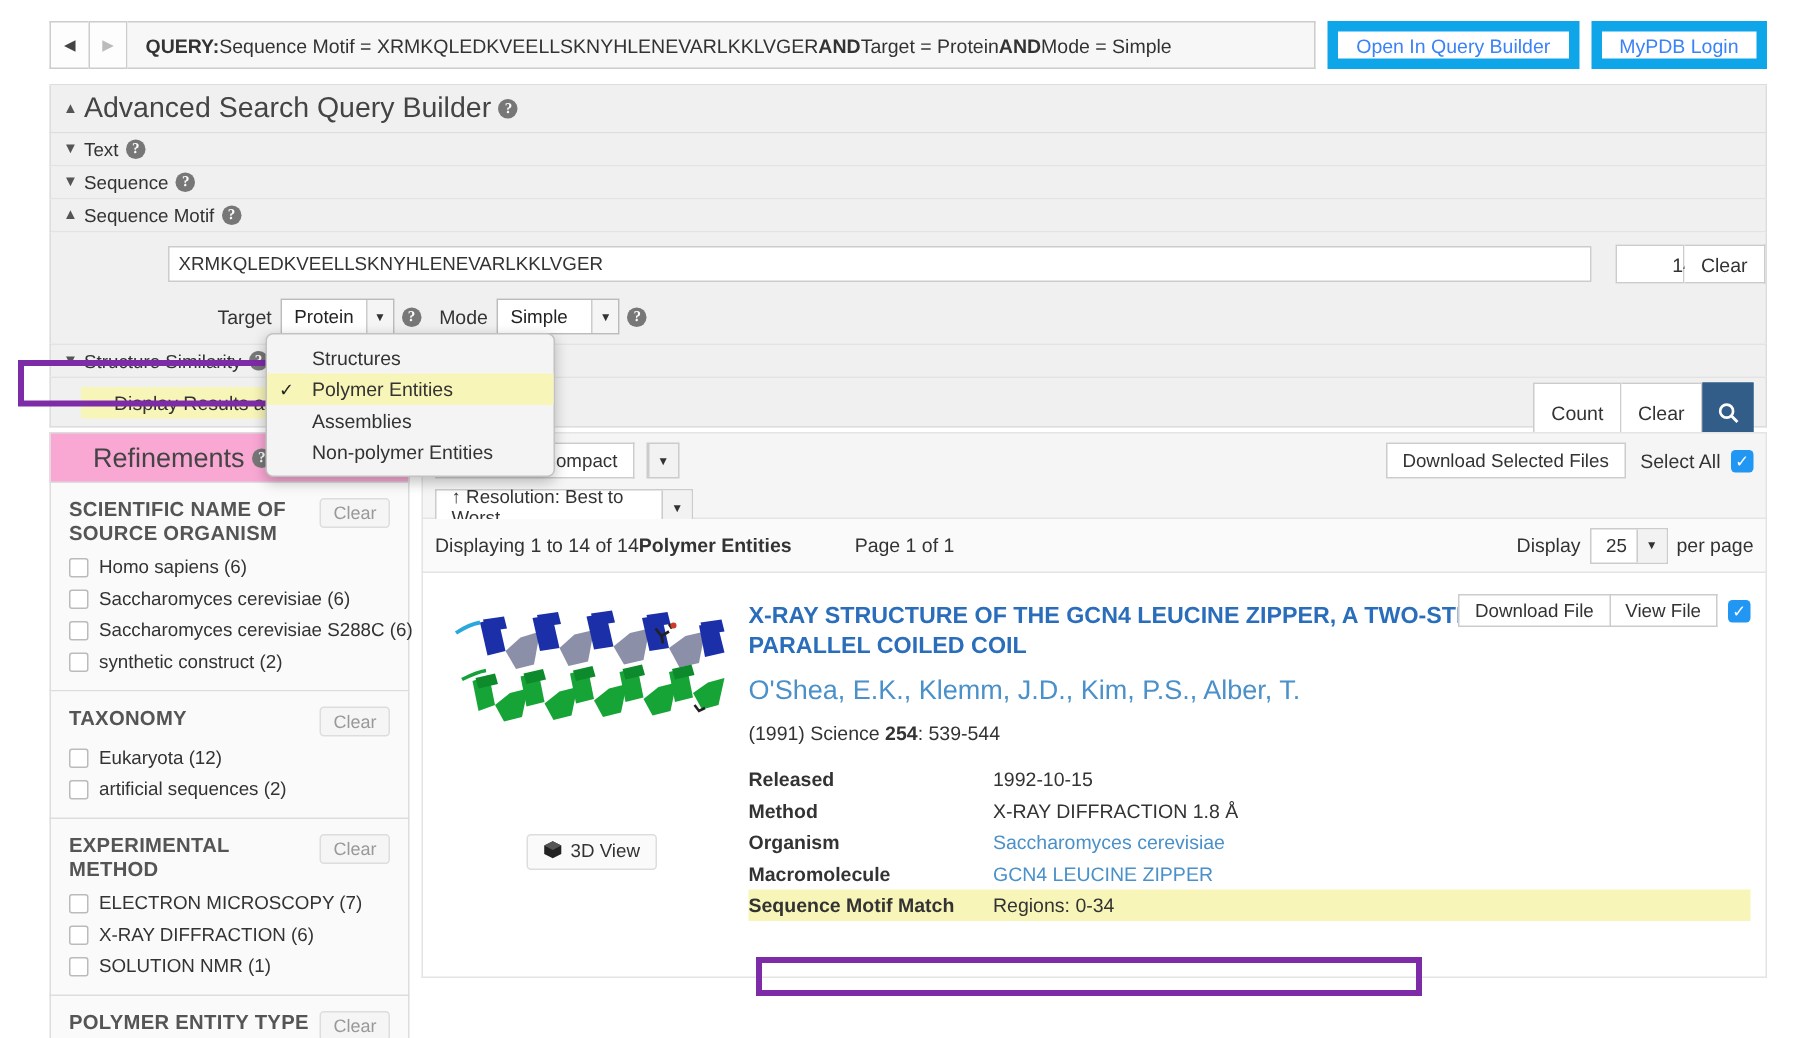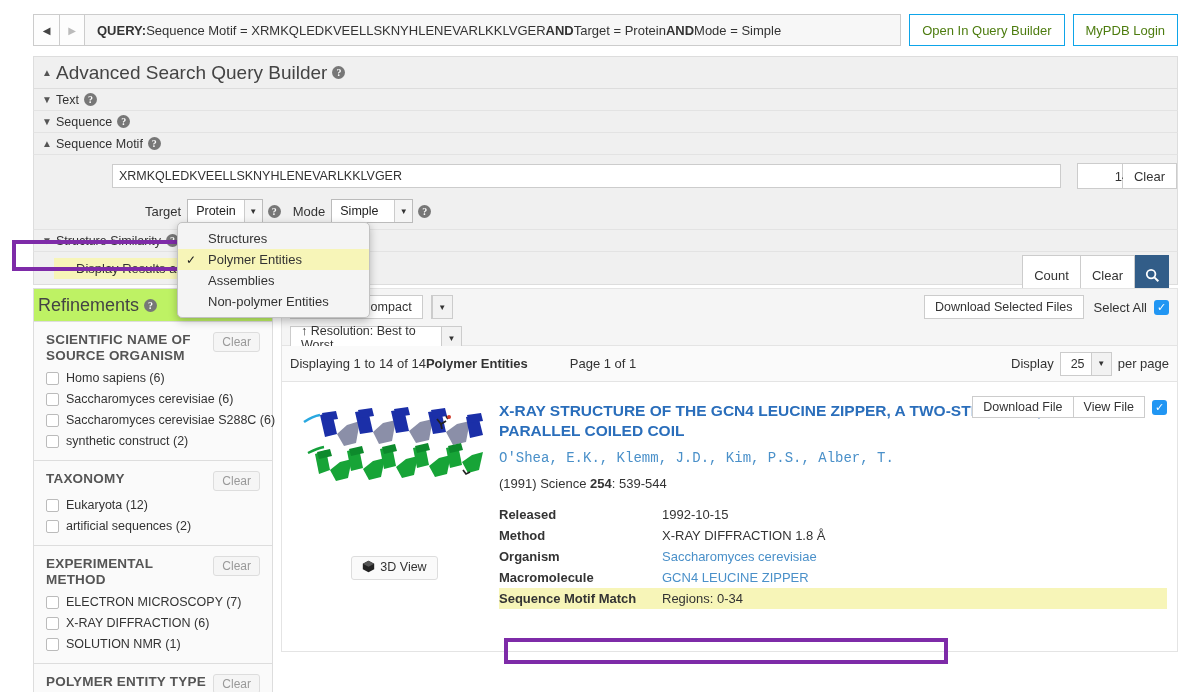--- a/index.html
+++ b/index.html
@@ -26,22 +26,22 @@
   }
   .nav-btn.prev { border-right: none; color:#444; }
   .nav-btn.next { color:#bbb; }
   .query-text {
     flex: 1; border: 1px solid #ccc; border-left: none; background: #f7f7f7;
     display: flex; align-items: center; padding: 0 12px;
     font-size: 13px; color: #333; white-space: nowrap; overflow: hidden;
   }
   .query-text b { font-weight: bold; }
   .qbtn {
-    border: 1px solid #0ea5e9; background: #fff; padding: 0 12px;
-    display: flex; align-items: center; font-size: 13px; color: #4d7c0f;
+    border: 7px solid #0ea5e9; background: #fff; padding: 0 12px;
+    display: flex; align-items: center; font-size: 13px; color: #3b82f6;
     margin-left: 8px; white-space: nowrap;
   }
 
   
   .adv-panel {
     position: absolute; left: 33px; top: 56px; width: 1145px;
     border-top: 1px solid #ddd;
   }
   .panel-head {
     background: #f0f0f0; border: 1px solid #ddd; border-top: none;
@@ -136,22 +136,22 @@
     font-size: 13px; color: #333; padding-left: 8px;
   }
   .dd-item .tick { width: 22px; font-size: 12px; color: #222; }
   .dd-item.selected { background: #f7f5b8; }
 
   
   .refine-col {
     position: absolute; left: 33px; top: 288px; width: 240px;
   }
   .refine-head {
-    background: #bef264; border: 1px solid #ddd; height: 34px;
-    display: flex; align-items: center; padding-left: 4px;
+    background: #f9a8d4; border: 1px solid #ddd; height: 34px;
+    display: flex; align-items: center; padding-left: 28px;
     font-size: 18px; color: #444;
   }
   .facet {
     border: 1px solid #ddd; border-top: none; background: #fafafa;
     padding: 10px 12px 12px 12px;
   }
   .facet-top { display: flex; align-items: flex-start; justify-content: space-between; }
   .facet-title {
     font-size: 13.5px; font-weight: bold; color: #555; letter-spacing: .2px;
     line-height: 16px; text-transform: uppercase; max-width: 170px;
@@ -217,21 +217,21 @@
   }
   .thumb-col { width: 205px; display: flex; flex-direction: column; align-items: center; }
   .thumb { width: 190px; height: 118px; position: relative; }
   .btn3d {
     margin-top: 42px; border: 1px solid #ddd; background: #fafafa; border-radius: 3px;
     padding: 3px 10px; font-size: 12.5px; color: #333; display:flex; align-items:flex-start; gap:5px;
   }
   .detail-col { flex: 1; padding-left: 2px; }
   .ent-title { font-size: 21px; font-weight: bold; color: #2a6ebb; line-height: 26px; }
   .ent-sub { font-size: 15.5px; font-weight: bold; color: #2a6ebb; line-height: 20px; margin-top: 5px; max-width: 620px; }
-  .ent-authors { font-size: 14px; color: #4a90c9; margin-top: 9px; font-family: Liberation Mono, monospace; }
+  .ent-authors { font-size: 18px; color: #4a90c9; margin-top: 9px; }
   .ent-cite { font-size: 13px; color: #333; margin-top: 10px; }
   .ent-cite b { font-weight: bold; }
   .kv { margin-top: 13px; }
   .kv-row { display: flex; height: 21px; align-items: center; }
   .kv-k { width: 163px; font-weight: bold; font-size: 13px; color: #333; }
   .kv-v { font-size: 13px; color: #333; }
   .kv-v.link { color: #4a90c9; }
   .kv-row.hl { background: #f7f5b8; }
   .item-right { position: absolute; right: 10px; top: 14px; display: flex; align-items: center; }
   .item-right .tb-btn { height: 22px; font-size: 12.5px; }

